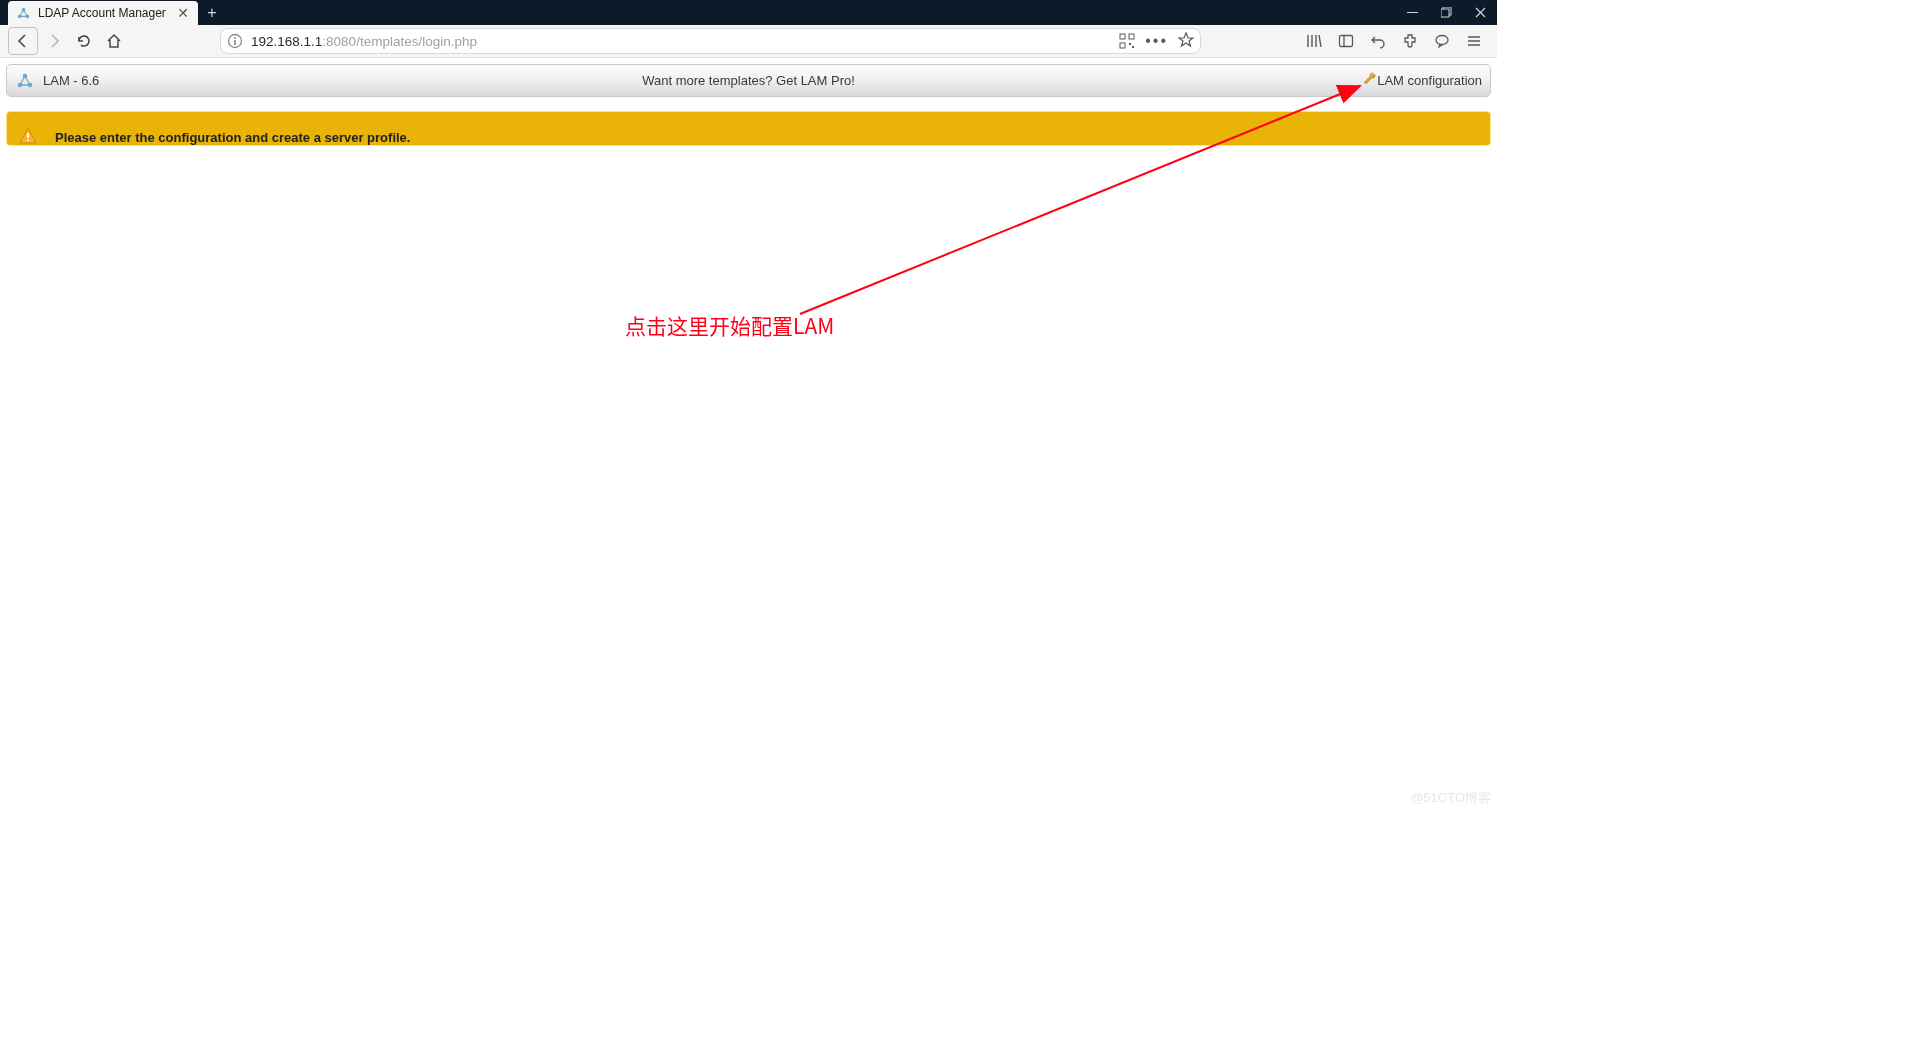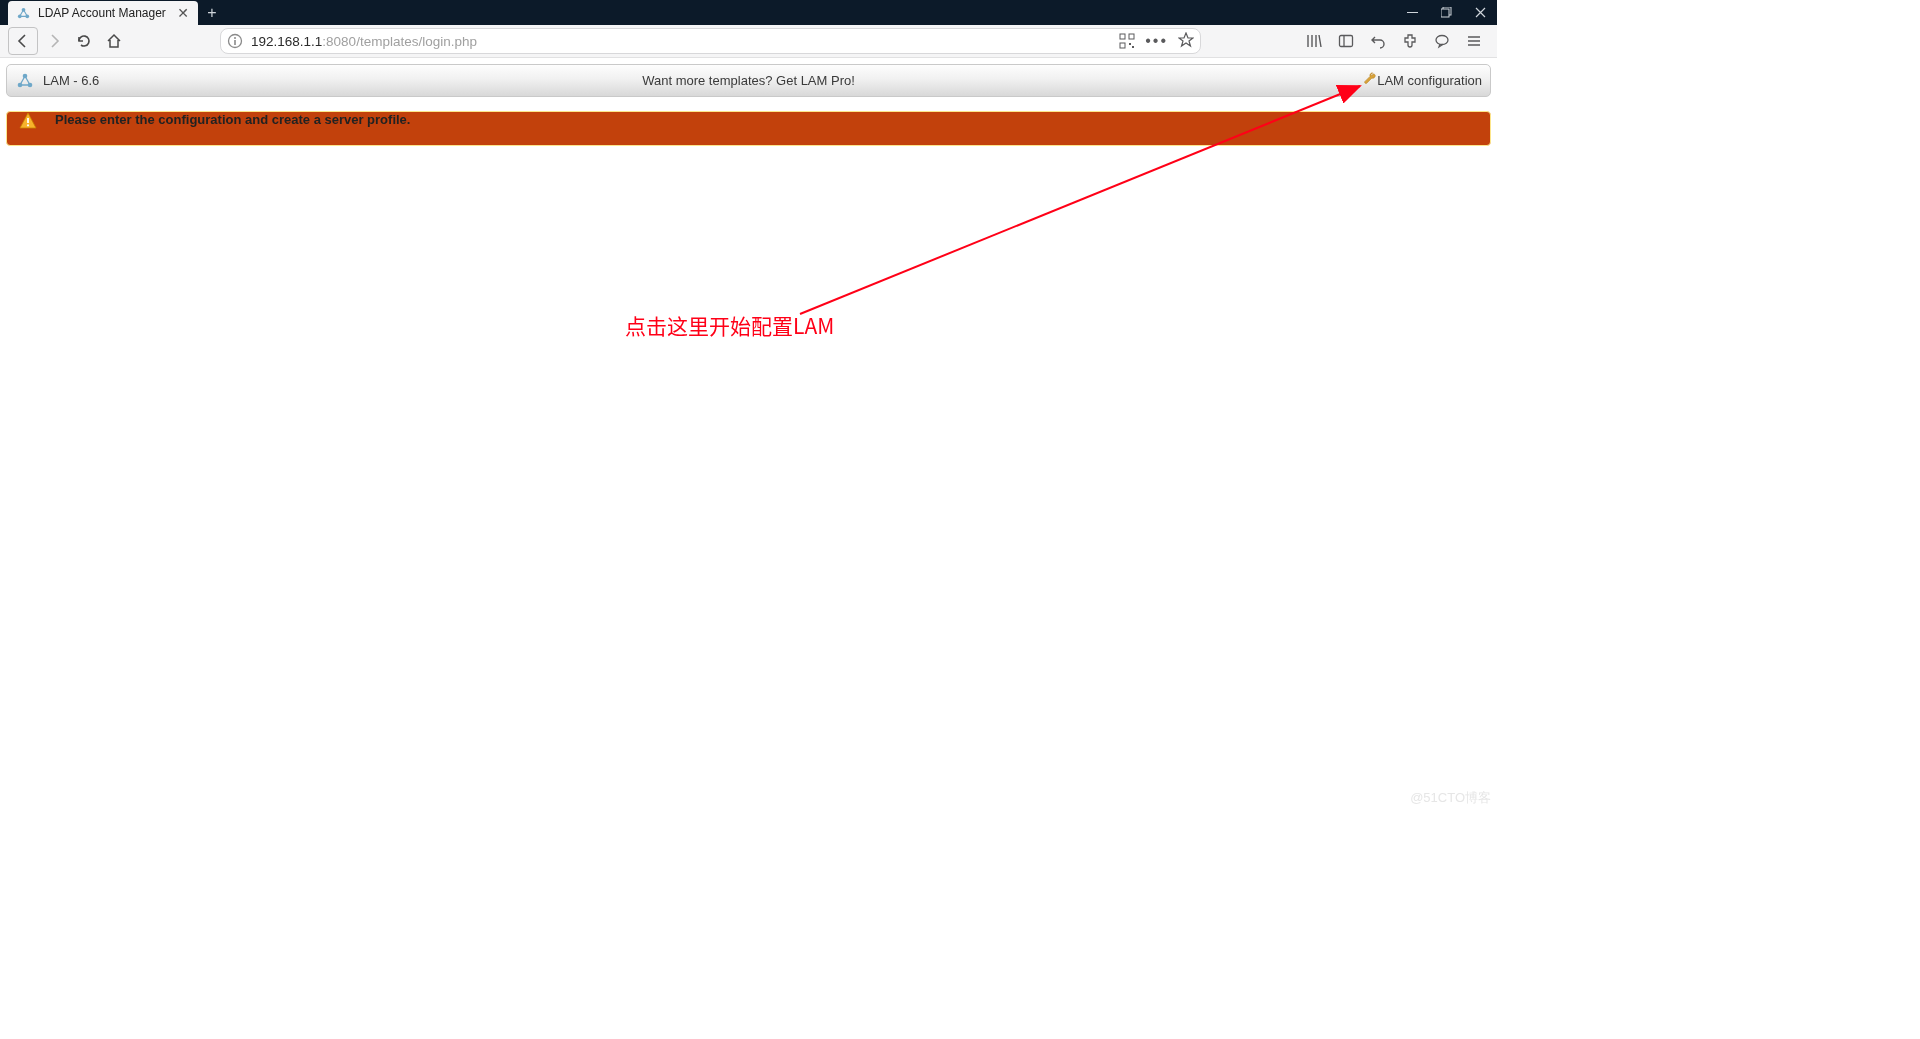--- a/index.html
+++ b/index.html
@@ -183,26 +183,26 @@
     .lam-config {
       margin-left: auto;
       display: flex;
       align-items: center;
       cursor: pointer;
       color: #3a3a3a;
     }
     
     .warn {
       margin: 14px 6px 0 6px;
-      background: #c2410c;
+      background: #eab308;
       border: 1px solid #fde68b;
       border-radius: 4px;
       height: 35px;
       display: flex;
-      align-items: flex-start;
+      align-items: flex-end;
       padding: 0 12px;
       color: #222;
       font-size: 13px;
       font-weight: 700;
     }
     .warn-icon {
       width: 18px;
       height: 18px;
       margin-right: 18px;
       display: flex;

